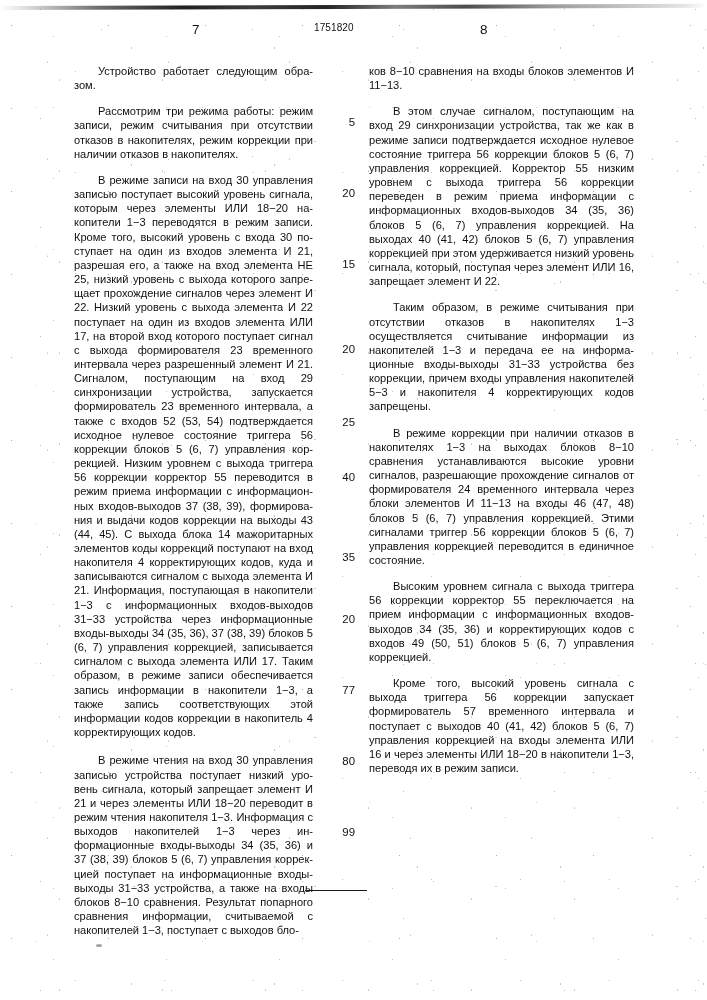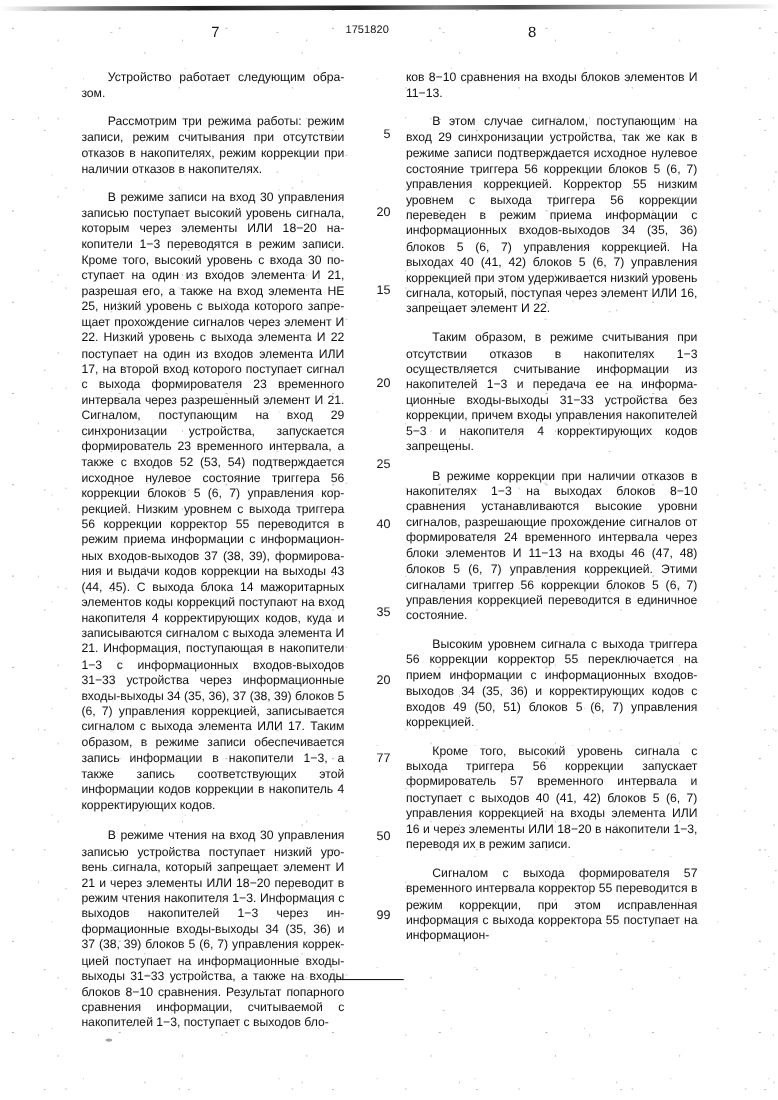--- a/index.html
+++ b/index.html
@@ -158,33 +158,32 @@
     <p class="para gap">В режиме чтения на вход 30 управления записью устройства поступает низкий уро­вень сигнала, который запрещает элемент И 21 и через элементы ИЛИ 18−20 переводит в режим чтения накопителя 1−3. Информа­ция с выходов накопителей 1−3 через ин­формационные входы-выходы 34 (35, 36) и 37 (38, 39) блоков 5 (6, 7) управления коррек­цией поступает на информационные входы-выходы 31−33 устройства, а также на входы блоков 8−10 сравнения. Результат попарно­го сравнения информации, считываемой с накопителей 1−3, поступает с выходов бло-</p>
   </div>
 
   <div class="column" id="column-right">
     <p class="para cont">ков 8−10 сравнения на входы блоков эле­ментов И 11−13.</p>
     <p class="para">В этом случае сигналом, поступающим на вход 29 синхронизации устройства, так же как в режиме записи подтверждается исходное нулевое состояние триггера 56 коррекции блоков 5 (6, 7) управления кор­рекцией. Корректор 55 низким уровнем с выхода триггера 56 коррекции переведен в режим приема информации с информацион­ных входов-выходов 34 (35, 36) блоков 5 (6, 7) управления коррекцией. На выходах 40 (41, 42) блоков 5 (6, 7) управления коррек­цией при этом удерживается низкий уро­вень сигнала, который, поступая через элемент ИЛИ 16, запрещает элемент И 22.</p>
     <p class="para">Таким образом, в режиме считывания при отсутствии отказов в накопителях 1−3 осуществляется считывание информации из накопителей 1−3 и передача ее на информа­ционные входы-выходы 31−33 устройства без коррекции, причем входы управления накопителей 5−3 и накопителя 4 корректи­рующих кодов запрещены.</p>
     <p class="para">В режиме коррекции при наличии отка­зов в накопителях 1−3 на выходах блоков 8−10 сравнения устанавливаются высокие уровни сигналов, разрешающие прохожде­ние сигналов от формирователя 24 времен­ного интервала через блоки элементов И 11−13 на входы 46 (47, 48) блоков 5 (6, 7) управления коррекцией. Этими сигналами триггер 56 коррекции блоков 5 (6, 7) управ­ления коррекцией переводится в единичное состояние.</p>
     <p class="para">Высоким уровнем сигнала с выхода триггера 56 коррекции корректор 55 пере­ключается на прием информации с инфор­мационных входов-выходов 34 (35, 36) и корректирующих кодов с входов 49 (50, 51) блоков 5 (6, 7) управления коррекцией.</p>
     <p class="para">Кроме того, высокий уровень сигнала с выхода триггера 56 коррекции запускает формирователь 57 временного интервала и поступает с выходов 40 (41, 42) блоков 5 (6, 7) управления коррекцией на входы элемен­та ИЛИ 16 и через элементы ИЛИ 18−20 в накопители 1−3, переводя их в режим запи­си.</p>
-    <p class="para">Сигналом с выхода формирователя 57 временного интервала корректор 55 перево­дится в режим коррекции, при этом исп­равленная информация с выхода корректора 55 поступает на информацион-</p>
   </div>
 
 </div>
 
 <div id="line-numbers">
   <span class="line-number" style="top:64px">5</span>
   <span class="line-number" style="top:135px">20</span>
   <span class="line-number" style="top:206px">15</span>
   <span class="line-number" style="top:291px">20</span>
   <span class="line-number" style="top:364px">25</span>
   <span class="line-number" style="top:419px">40</span>
   <span class="line-number" style="top:499px">35</span>
   <span class="line-number" style="top:561px">20</span>
   <span class="line-number" style="top:632px">77</span>
-  <span class="line-number" style="top:703px">50</span>
+  <span class="line-number" style="top:703px">80</span>
   <span class="line-number" style="top:774px">99</span>
 </div>
 
 <div id="gutter-rule"></div>
 <div id="bottom-smudge"></div>
 
 </body></html>

